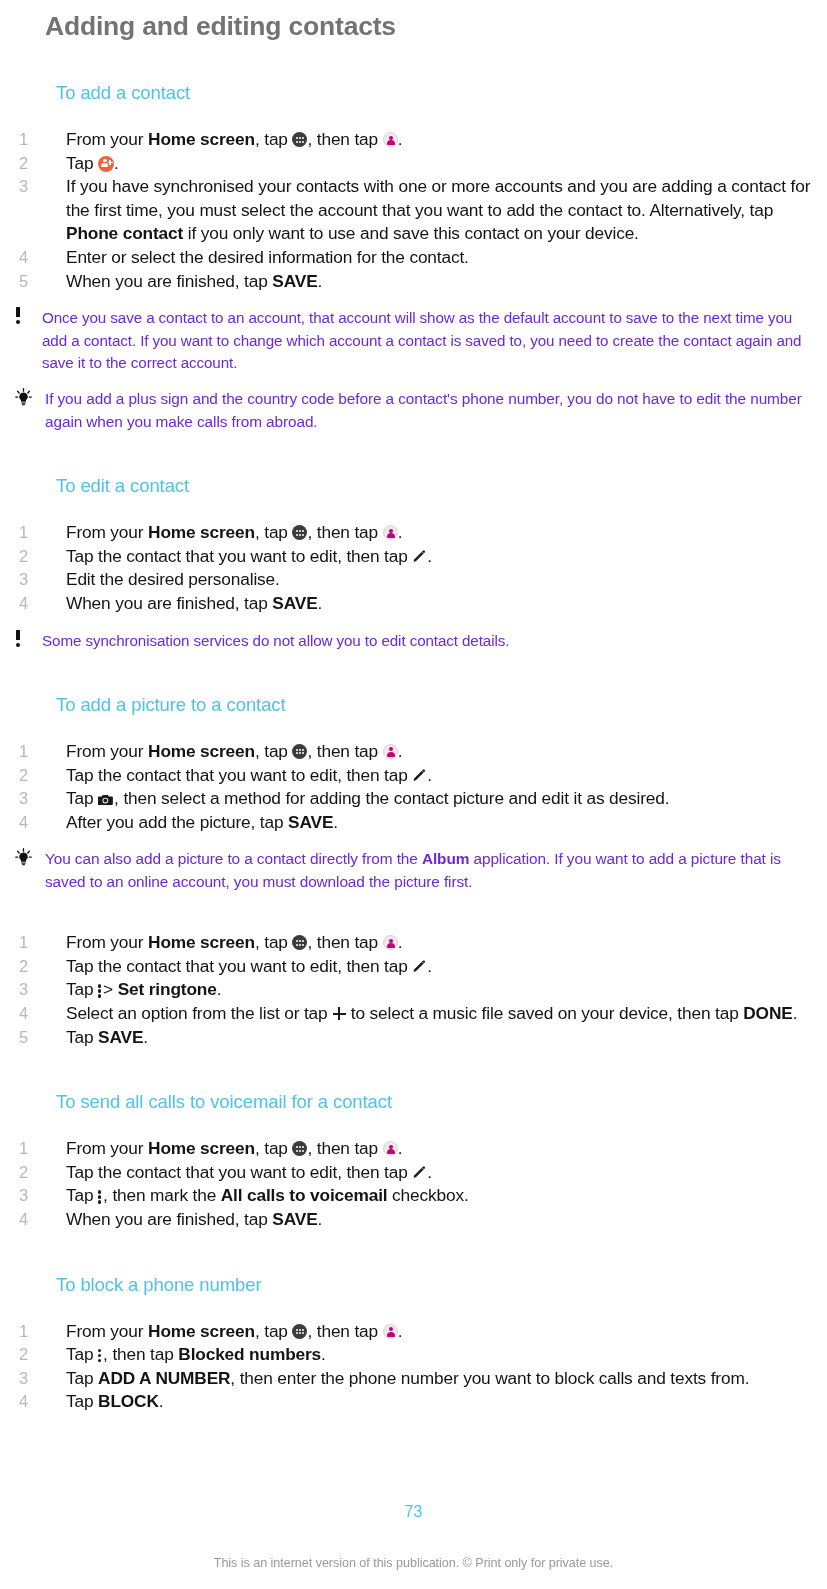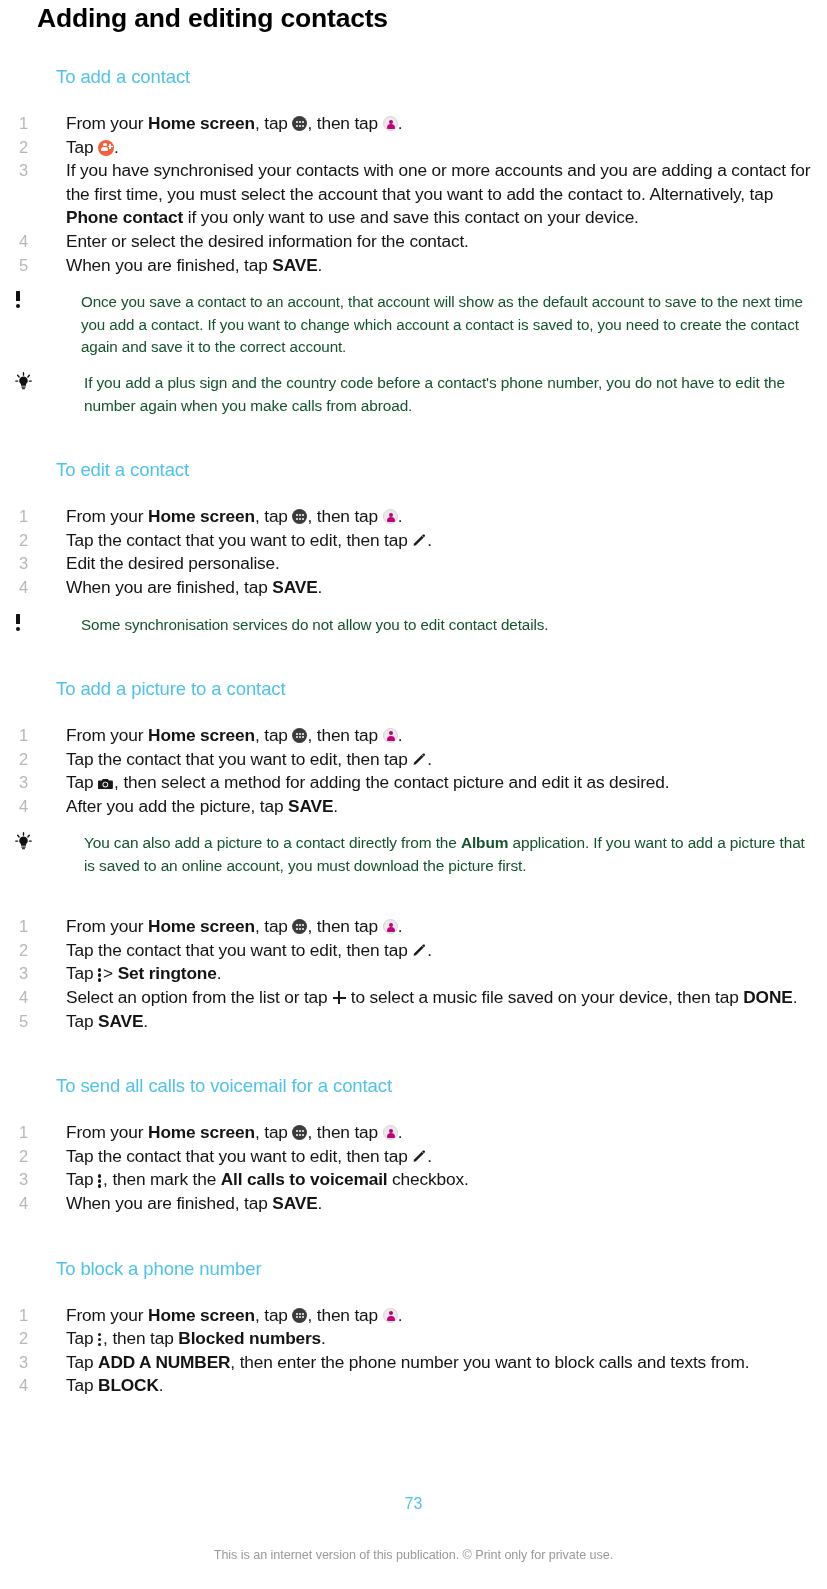--- a/index.html
+++ b/index.html
@@ -20,23 +20,23 @@
     width: 827px;
     height: 1589px;
     box-sizing: border-box;
     padding: 0 10px 0 10px;
   }
 
   
   .page-title {
     font-size: 26.5px;
     font-weight: bold;
-    color: #000000;
+    color: #737373;
     letter-spacing: -0.2px;
-    margin: 0;
+    margin: 8px;
     padding: 2px 0 0 27px;
     line-height: 32px;
   }
 
   
   .section-heading {
     color: #4fc2e9;
     font-size: 18.5px;
     line-height: 22px;
     padding-left: 32px;
@@ -77,23 +77,22 @@
     margin-left: 32px;
   }
   b, strong { font-weight: bold; }
 
   
   .note {
     display: flex;
     align-items: flex-start;
     font-size: 15.2px;
     line-height: 22.4px;
-    color: #14532d;
+    color: #6d28d9;
     letter-spacing: -0.1px;
-    gap: 39px;
   }
   .note-icon {
     width: 32px;
     min-width: 32px;
     display: flex;
     justify-content: flex-start;
     padding-left: 4px;
     box-sizing: border-box;
   }
   .note-body { flex: 1; }

